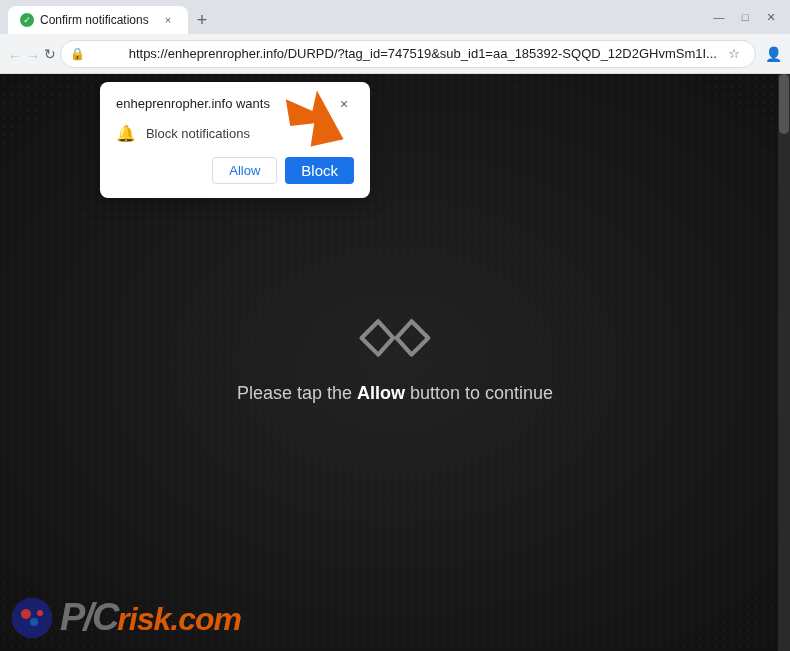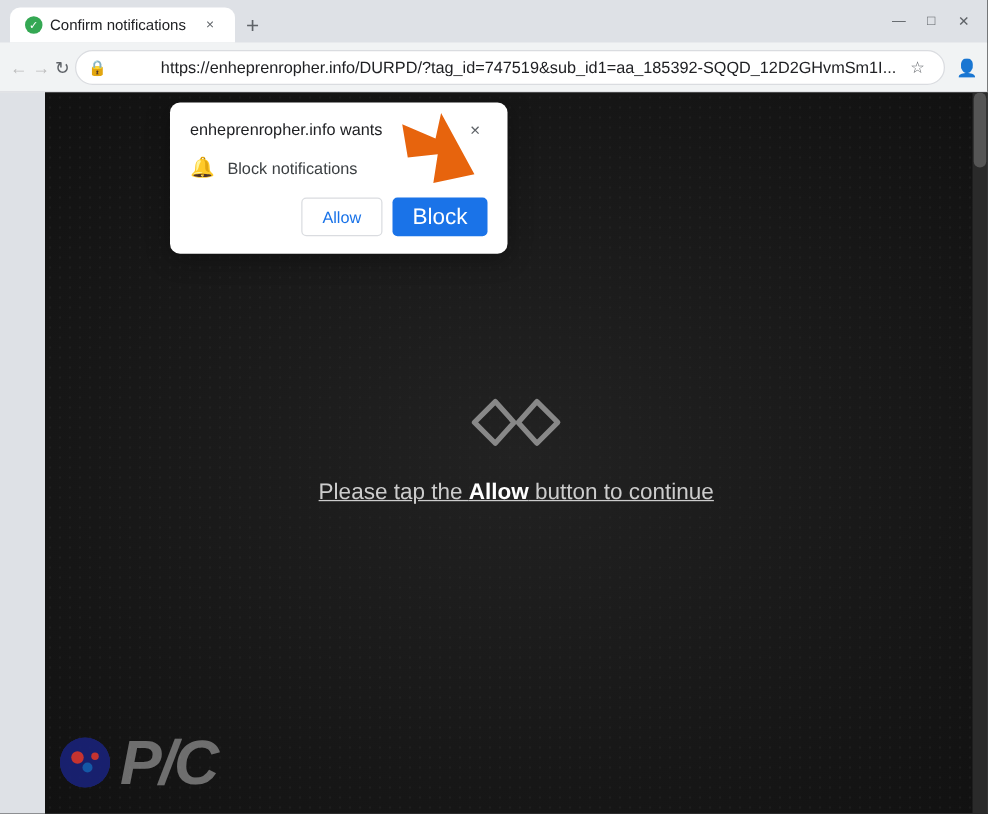--- a/index.html
+++ b/index.html
@@ -125,21 +125,20 @@
     }
     .toolbar-actions { display: flex; gap: 2px; }
 
     
     .webpage {
       flex: 1;
       background: #1a1a1a;
       position: relative;
       overflow: hidden;
       background-image: radial-gradient(ellipse at center, #222 0%, #111 100%);
-      margin-left: 36px;
     }
 
     
     .webpage::before {
       content: '';
       position: absolute;
       inset: 0;
       background-image: radial-gradient(circle, #333 1px, transparent 1px);
       background-size: 8px 8px;
       opacity: 0.3;
@@ -211,21 +210,21 @@
       font-size: 13px;
       color: #1a73e8;
       cursor: pointer;
       font-weight: 500;
     }
     .btn-block {
       padding: 5px 16px;
       border: none;
       border-radius: 4px;
       background: #1a73e8;
-      font-size: 18px;
+      font-size: 15px;
       color: #fff;
       cursor: pointer;
       font-weight: 500;
     }
 
     
     .orange-arrow {
       position: absolute;
       top: 12px;
       left: 268px;
@@ -248,21 +247,20 @@
     .infinity-shape {
       width: 100px;
       height: 50px;
     }
     .center-text {
       color: #cccccc;
       font-size: 18px;
       font-weight: 400;
       text-align: right;
       white-space: nowrap;
-      text-decoration: underline;
     }
     .center-text strong { color: #ffffff; font-weight: 700; }
 
     
     .pcrisk-logo {
       position: absolute;
       bottom: 12px;
       left: 12px;
       display: flex;
       align-items: center;
@@ -369,21 +367,22 @@
     <div class="pcrisk-logo">
       <div class="pcrisk-icon">
         <svg width="40" height="40" viewBox="0 0 40 40">
           <circle cx="20" cy="20" r="20" fill="#1a237e"></circle>
           <circle cx="14" cy="16" r="5" fill="#e53935"></circle>
           <circle cx="22" cy="24" r="4" fill="#1565c0"></circle>
           <circle cx="28" cy="15" r="3" fill="#e53935"></circle>
         </svg>
       </div>
       <div style="display:flex; align-items:baseline; gap:0;">
-        <span style="font-size:50px; font-weight:900; color:rgba(255,255,255,0.45); font-style:italic; letter-spacing:-2px;">P/C</span>
+        <span style="font-size:38px; font-weight:900; color:rgba(255,255,255,0.45); font-style:italic; letter-spacing:-2px;">P/C</span>
+        <span style="font-size:32px; font-weight:800; color:#ff6600; font-style:italic; letter-spacing:-1px;">risk.com</span>
       </div>
     </div>
 
     <div class="scrollbar">
       <div class="scrollbar-thumb"></div>
     </div>
 
   </div>
 </div>
 

